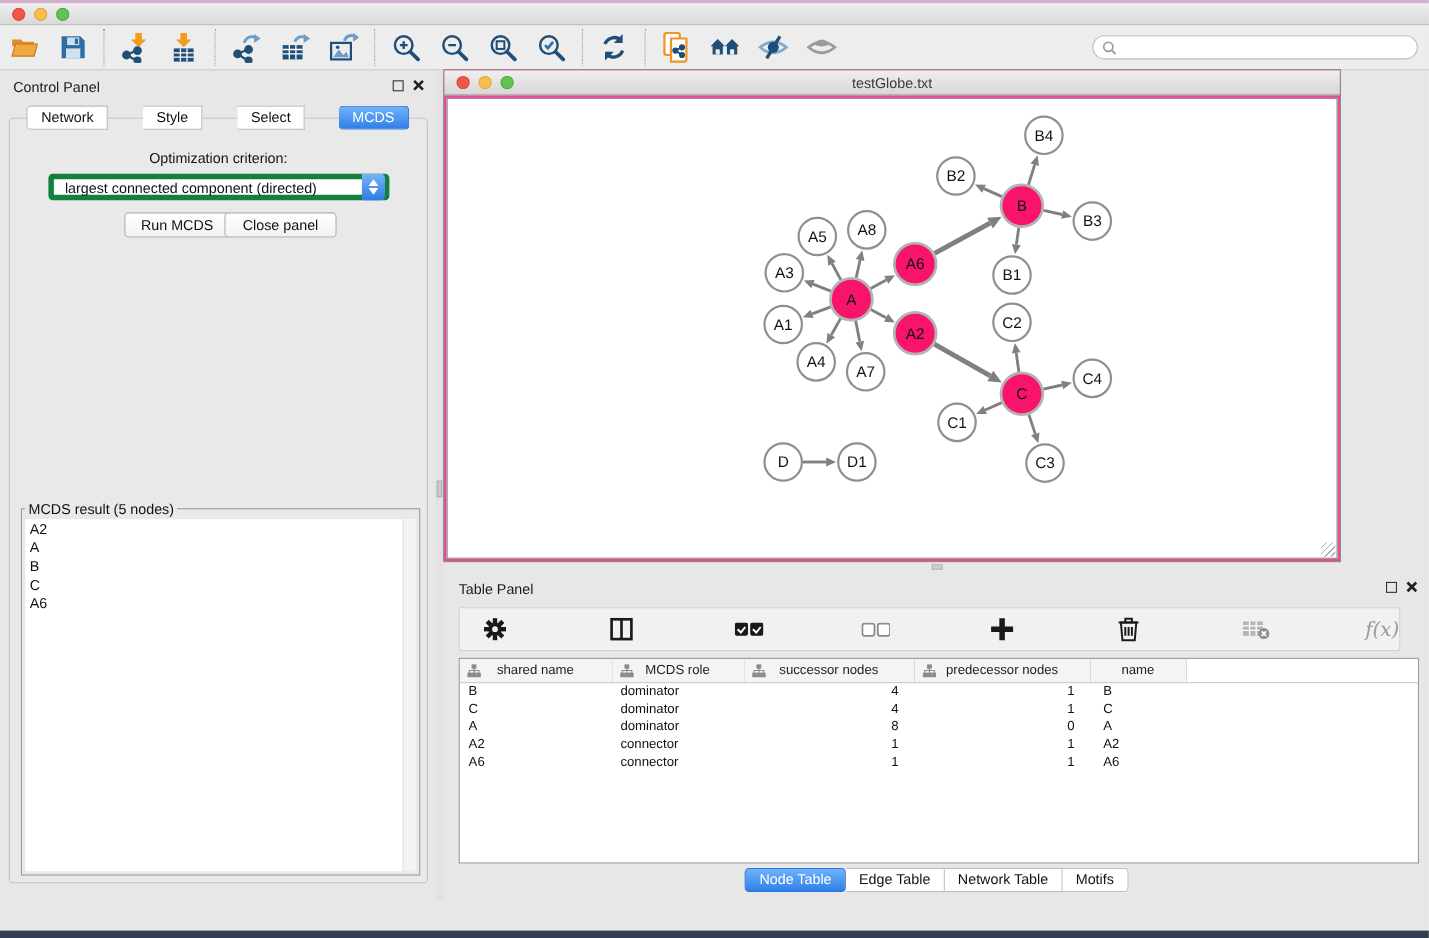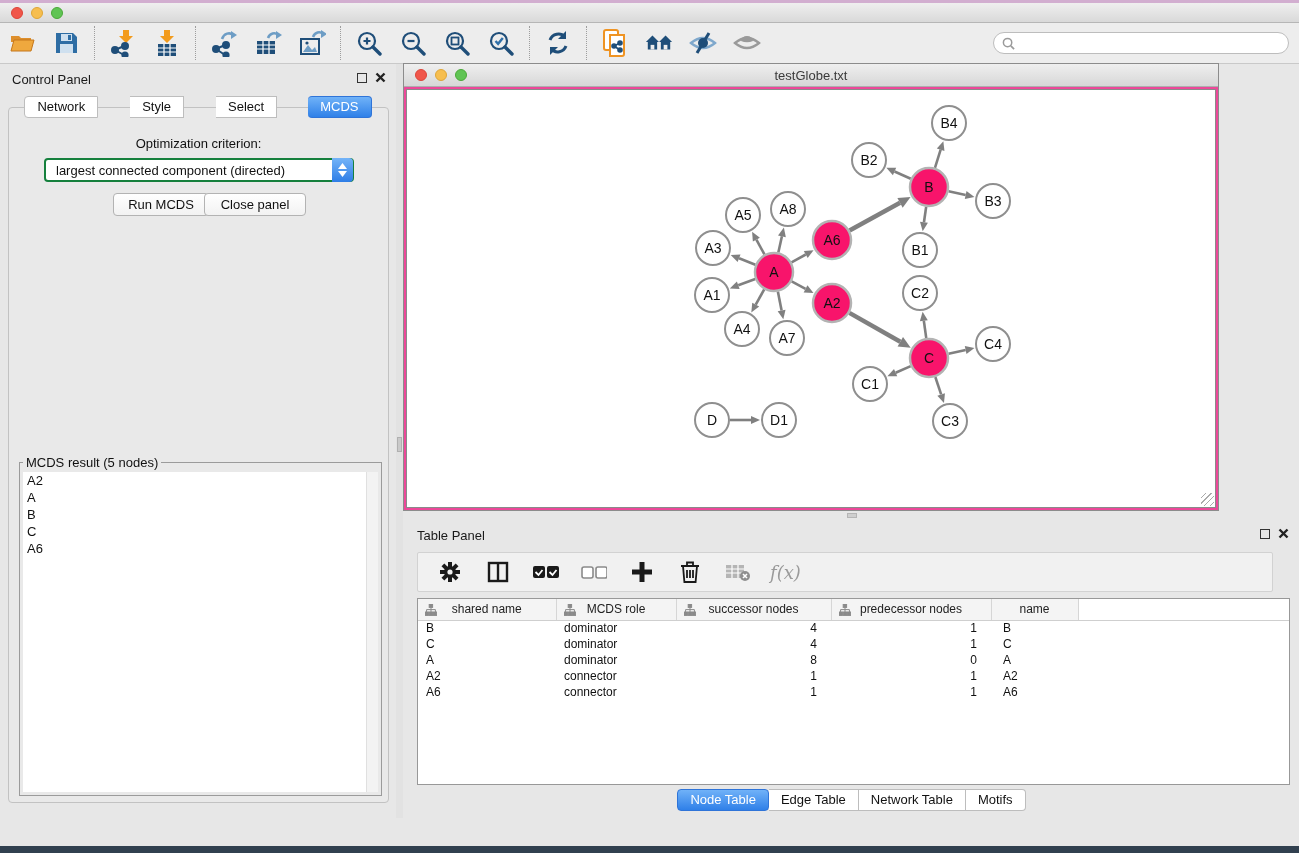--- a/index.html
+++ b/index.html
@@ -37,21 +37,21 @@
   .seg-tab { background:#fff; border:1px solid #bdbdbd; border-left:none; padding:2px 12px 3px;
     font-size:13px; color:#111; white-space:nowrap; }
   .seg-tab:first-child { border-left:1px solid #bdbdbd; border-radius:4px 0 0 4px; }
   .seg-tab:last-child { border-radius:0 4px 4px 0; }
   .seg-tab.active { background:linear-gradient(#70b2f8,#2f80e8); color:#fff; border-color:#2f74d8; border-radius:4px; margin-left:-1px; }
 
   .cp-body { position:absolute; left:8px; top:107px; width:381px; height:696px; background:#e9e9e9;
     border:1px solid #c2c2c2; border-radius:4px; }
   .opt-label { position:absolute; left:0; width:100%; top:28px; text-align:center; font-size:13px; color:#111; }
   .dropdown { position:absolute; left:35px; top:50px; width:310px; height:24px; background:#fff;
-    border:2px solid #15803d; border-radius:4px; display:flex; align-items:center; }
+    border:5px solid #15803d; border-radius:4px; display:flex; align-items:center; }
   .dropdown .dd-text { flex:1; font-size:13px; color:#111; padding-left:10px; white-space:nowrap; overflow:hidden; }
   .dd-stepper { width:21px; height:24px; margin-right:-1px; border-radius:0 4px 4px 0;
     background:linear-gradient(#74b4f8,#2e7de6); display:flex; flex-direction:column; align-items:center; justify-content:center; gap:2px; }
   .btn { position:absolute; height:23px; background:linear-gradient(#ffffff,#f2f2f2); border:1px solid #b3b3b3;
     border-radius:4px; font-size:13px; color:#111; display:flex; align-items:center; justify-content:center; }
   .run-btn { left:84px; top:85px; width:96px;margin-left:20px; }
   .closep-btn { left:195px; top:85px; width:102px; }
 
   fieldset.result-box { position:absolute; left:10px; top:347px; width:363px; height:341px;
     border:1px solid #9b9b9b; padding:0; }
@@ -71,21 +71,21 @@
     background:linear-gradient(#efefef,#d7d7d7); border-bottom:1px solid #aeaeae; display:flex; align-items:center; }
   .net-title { position:absolute; left:0; right:0; text-align:center; font-size:13px; color:#3a3a3a; }
   .net-canvas { position:absolute; left:2px; right:2px; top:25px; bottom:2px; background:#fff; border:1px solid #8a8a8a; }
   .net-canvas svg { position:absolute; left:0; top:0; }
   .resize-grip { position:absolute; right:1px; bottom:1px; width:13px; height:13px;
     background:repeating-linear-gradient(135deg, transparent 0 3px, #aaa 3px 4px); }
 
   
   .tp-header { position:absolute; left:405px; top:520px; width:894px; height:26px; }
   .tp-toolbar { position:absolute; left:417px; top:552px; width:856px; height:40px; background:#f1f1f1;
-    border:1px solid #d2d2d2; border-radius:2px; display:flex; align-items:center; padding-left:8px; }
+    border:1px solid #d2d2d2; border-radius:2px; display:flex; align-items:center; padding-left:8px;justify-content:space-between; }
   .tp-toolbar .tb-icon { margin:0 10px; }
   .fx-label { font-size:18px; font-family:"DejaVu Serif",serif; font-style:italic; color:#9a9a9a; margin-left:8px; }
 
   .data-table { position:absolute; left:417px; top:598px; width:873px; height:187px; background:#fff;
     border:1px solid #989898; overflow:hidden; }
   table.grid { border-collapse:collapse; width:100%; table-layout:fixed; }
   table.grid th { height:21px; background:#f4f4f4; border-bottom:1px solid #cfcfcf; border-right:1px solid #d6d6d6;
     font-size:12px; font-weight:normal; color:#222; text-align:center; position:relative; }
   table.grid th.filler { border-right:none; background:#fff; border-bottom:1px solid #cfcfcf; }
   table.grid th .hier { position:absolute; left:7px; top:5px; }

